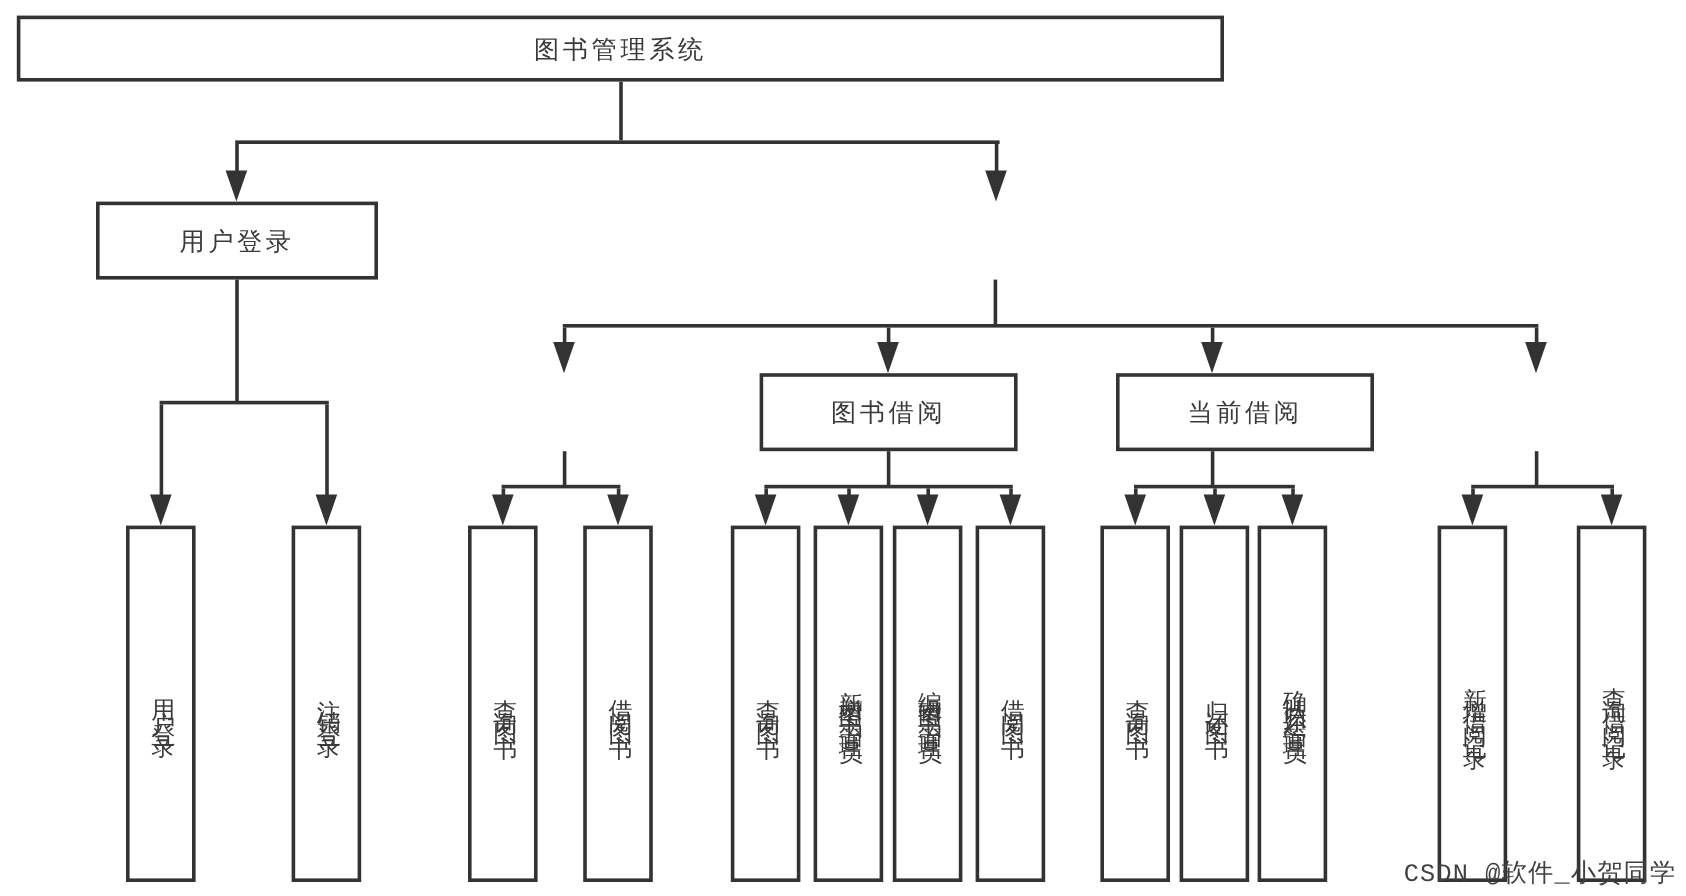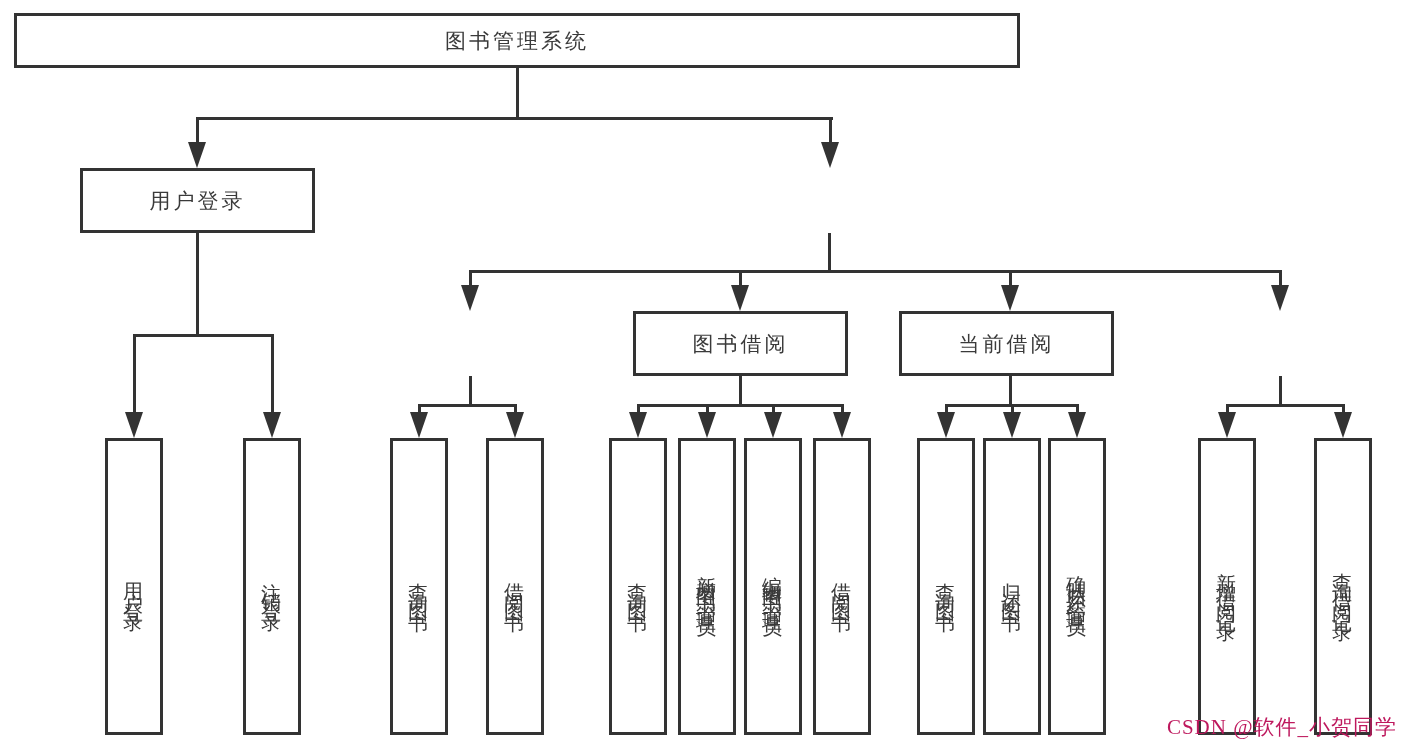--- a/index.html
+++ b/index.html
@@ -1,18 +1,18 @@
 <!DOCTYPE html>
 <html><head>
 <meta charset="utf-8">
 <style>
   html,body { margin:0; padding:0; background:#ffffff; }
   .canvas {
     position:relative; width:1405px; height:747px; background:#ffffff;
-    font-family:Liberation Serif, serif; overflow:hidden;text-align:right;
+    font-family:Liberation Mono, monospace; overflow:hidden;text-align:right;
   }
   .node {
     position:absolute; box-sizing:border-box;
     border:3px solid #333333; background:#ffffff;
     display:flex; align-items:center; justify-content:center;
     color:#3a3a3a; font-size:21px; letter-spacing:3px;
     white-space:nowrap;
   }
   .node-v span {
     writing-mode:vertical-rl; text-orientation:mixed;
@@ -21,35 +21,35 @@
   .node-v.tight span { letter-spacing:6px; }
   .hline, .vline { position:absolute; background:#333333; }
   .hline { height:3px; }
   .vline { width:3px; }
   .arrow {
     position:absolute; width:0; height:0;
     border-left:9px solid transparent; border-right:9px solid transparent;
     border-top:26px solid #333333;
   }
   .watermark {
-    position:absolute; color:#be185d; font-size:21px; letter-spacing:1px;
+    position:absolute; color:#404040; font-size:21px; letter-spacing:1px;
     white-space:nowrap;
   }
 </style>
 </head>
 <body>
 
 <div class="canvas">
 
   <div class="node" style="left:14px; top:13px; width:1006px; height:55px;">图书管理系统</div>
 
   <div class="node" style="left:80px; top:168px; width:235px; height:65px;">用户登录</div>
 
   <div class="node" style="left:633px; top:311px; width:215px; height:65px;">图书借阅</div>
-  <div class="node" style="left:899px; top:311px; width:215px; height:65px;">当前借阅</div>
+  <div class="node" style="left:930px; top:311px; width:215px; height:65px;">当前借阅</div>
 
   <div class="node node-v" style="left:105px; top:438px; width:58px; height:297px;">
     <span>用户登录</span>
     </div>
   <div class="node node-v" style="left:243px; top:438px; width:58px; height:297px;">
     <span>注销登录</span>
     </div>
 
   <div class="node node-v" style="left:390px; top:438px; width:58px; height:297px;">
     <span>查询图书</span>

